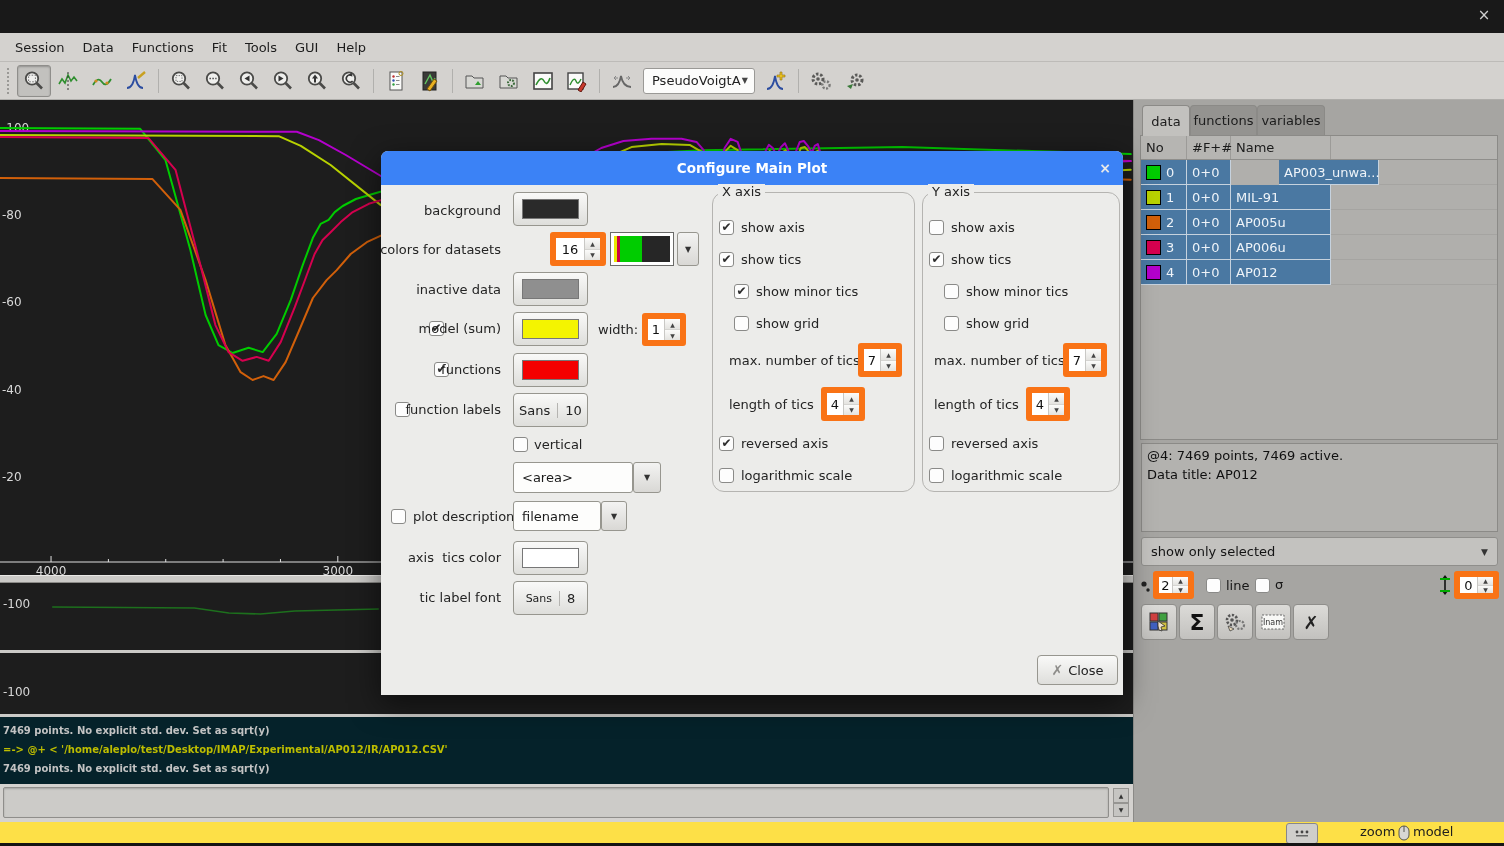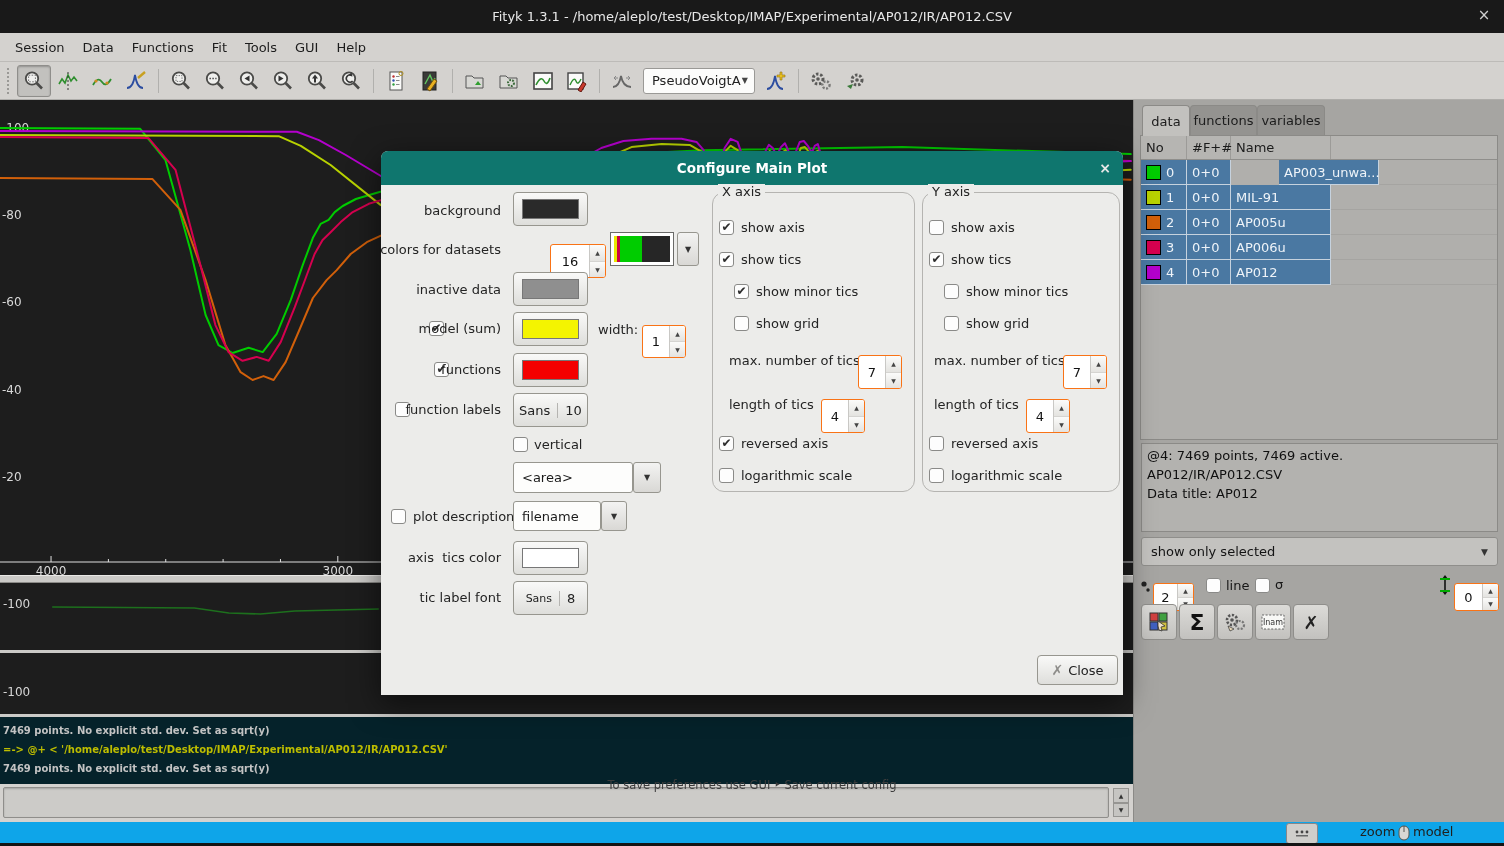--- a/index.html
+++ b/index.html
@@ -37,21 +37,21 @@
   #console{position:absolute;left:0;top:717px;width:1133px;height:67px;background:#05222a;
            padding:4px 3px;box-sizing:border-box;overflow:hidden;}
   .con-line{font-size:10px;line-height:19px;white-space:pre;font-weight:bold;}
   #inputrow{position:absolute;left:0;top:784px;width:1133px;height:38px;background:#d4d2cf;}
   #cmd-input{position:absolute;left:3px;top:3px;width:1106px;height:31px;background:#cccbc8;
              border:1px solid #8f8e8b;border-radius:2px;box-sizing:border-box;box-shadow:inset 0 1px 2px rgba(0,0,0,.2);}
   #cmd-spin{position:absolute;left:1113px;top:4px;width:16px;height:29px;display:flex;flex-direction:column;}
   #cmd-spin span{flex:1;background:#c6c5c2;border:1px solid #969592;font-size:6px;color:#333;
                  display:flex;align-items:center;justify-content:center;}
   
-  #statusbar{position:absolute;left:0;top:822px;width:1504px;height:21px;background:#0ea5e9;}
+  #statusbar{position:absolute;left:0;top:822px;width:1504px;height:21px;background:#fde047;}
   #win-bottom{position:absolute;left:0;top:843px;width:1504px;height:3px;background:#141414;}
   #status-btn{position:absolute;left:1286px;top:1px;width:30px;height:19px;background:#cfcecb;border:1px solid #88878a;
               border-radius:3px;display:flex;align-items:center;justify-content:center;}
   .status-text{position:absolute;top:2px;font-size:13px;color:#20201e;}
   
   #panel{position:absolute;left:1133px;top:100px;width:371px;height:722px;background:#a6a5a2;border-left:1px solid #8b8a87;box-sizing:border-box;}
   .tab{position:absolute;top:5px;height:30px;font-size:13px;color:#1c1c1c;display:flex;align-items:center;justify-content:center;
        border:1px solid #8b8a87;border-bottom:none;border-radius:4px 4px 0 0;background:#949390;box-sizing:border-box;}
   .tab.active{background:#c2c1be;height:31px;z-index:2;}
   #dtable{position:absolute;left:6px;top:35px;width:358px;height:305px;background:#b0afac;border:1px solid #8b8a87;box-sizing:border-box;}
@@ -64,54 +64,53 @@
   #info-box{position:absolute;left:7px;top:343px;width:357px;height:89px;background:#b3b2af;border:1px solid #8b8a87;
             box-sizing:border-box;padding:2px 5px;font-size:13px;line-height:19px;color:#101010;overflow:hidden;}
   #filter-dd{position:absolute;left:7px;top:437px;width:357px;height:29px;background:#c3c2bf;border:1px solid #8f8e8b;
              border-radius:3px;box-sizing:border-box;display:flex;align-items:center;padding-left:9px;font-size:13px;color:#141414;position:absolute;}
   #filter-dd .arr{position:absolute;right:9px;font-size:9px;color:#333;}
   .mini-cbx{width:15px;height:15px;background:#fdfdfd;border:1px solid #8a8a88;border-radius:3px;box-sizing:border-box;}
   .ctl-label{font-size:13px;color:#161616;}
   .sq-btn{position:absolute;width:36px;height:36px;background:linear-gradient(#dcdbd8,#c2c1be);border:1px solid #8f8e8b;
           border-radius:4px;display:flex;align-items:center;justify-content:center;box-sizing:border-box;}
   
-  .spin{position:absolute;background:#fff;border:1px solid #f97316;border-radius:3px;display:flex;box-sizing:border-box;overflow:hidden;margin-top:12px;}
+  .spin{position:absolute;background:#fff;border:6px solid #f97316;border-radius:3px;display:flex;box-sizing:border-box;overflow:hidden;}
   .spin .sv{flex:1;display:flex;align-items:center;justify-content:center;font-size:13px;color:#111;}
   .spin .sb{width:15px;display:flex;flex-direction:column;border-left:1px solid #c9c8c5;}
   .spin .sb span{flex:1;display:flex;align-items:center;justify-content:center;font-size:6px;color:#444;background:linear-gradient(#fbfbfa,#e4e3e0);}
   .spin .sb span:first-child{border-bottom:1px solid #d5d4d1;}
   .gbtn{position:absolute;background:linear-gradient(#f9f9f8,#dededb);border:1px solid #97968f;border-radius:4px;box-sizing:border-box;
         display:flex;align-items:center;justify-content:center;font-size:13px;color:#222;}
   .cswatch{width:74%;height:58%;border:1px solid #777;}
   .cbx{position:absolute;width:15px;height:15px;background:#fdfdfd;border:1px solid #8a8a88;border-radius:3px;box-sizing:border-box;
        font-size:12px;line-height:13px;text-align:center;color:#2c2c2c;font-weight:bold;}
   .dlbl{position:absolute;font-size:13px;color:#242424;white-space:pre;}
   .grp{position:absolute;border:1px solid #b5b4b1;border-radius:12px;}
   .grp-title{position:absolute;top:-9px;left:5px;background:#ececea;padding:0 4px;font-size:13px;color:#242424;}
   .combo{position:absolute;background:#fdfdfc;border:1px solid #97968f;border-radius:3px;box-sizing:border-box;
          display:flex;align-items:center;padding-left:8px;font-size:13px;color:#1a1a1a;}
   .combo-arr{position:absolute;background:linear-gradient(#f3f3f2,#d9d8d5);border:1px solid #97968f;border-radius:3px;box-sizing:border-box;
              display:flex;align-items:center;justify-content:center;font-size:8px;color:#333;}
   
   #dialog{position:absolute;left:381px;top:151px;width:742px;height:544px;background:#ececea;
           border-radius:7px 7px 0 0;box-shadow:0 8px 30px rgba(0,0,0,.55);z-index:10;}
-  #dlg-header{position:absolute;left:0;top:0;width:742px;height:34px;background:#0f766e;border-radius:7px 7px 0 0;
+  #dlg-header{position:absolute;left:0;top:0;width:742px;height:34px;background:#3b82f6;border-radius:7px 7px 0 0;
               display:flex;align-items:center;justify-content:center;color:#fff;font-size:13.5px;font-weight:bold;}
   #dlg-close{position:absolute;right:12px;top:9px;color:#e8e8e8;font-size:14px;font-weight:bold;}
   #dlg-note{position:absolute;left:0;top:627px;width:742px;text-align:center;font-size:11.5px;color:#3c3c3c;}
   #close-btn{left:656px;top:504px;width:81px;height:30px;gap:5px;}
   #close-btn .xg{color:#8d8c89;font-weight:bold;font-size:14px;}
   svg{display:block;}
 </style>
 </head>
 <body>
 <div id="win">
 
   <div id="titlebar">
-    <span>Fityk 1.3.1 - /home/aleplo/test/Desktop/IMAP/Experimental/AP012/IR/AP012.CSV</span>
     <span id="title-close">×</span>
   </div>
 
   <div id="menubar">
       <div class="menu-item">Session</div>
       <div class="menu-item">Data</div>
       <div class="menu-item">Functions</div>
       <div class="menu-item">Fit</div>
       <div class="menu-item">Tools</div>
       <div class="menu-item">GUI</div>
@@ -451,21 +450,20 @@
             <span>4</span>
           </div>
           <div class="cell" style="width: 44px;">0+0</div>
           <div class="cell" style="width: 100px;">AP012</div>
           <div class="filler"></div>
         </div>
       </div>
 
     <div id="info-box">
         <div>@4: 7469 points, 7469 active.</div>
-        <div>AP012/IR/AP012.CSV</div>
         <div>Data title: AP012</div>
       </div>
 
     <div id="filter-dd">
       <span>show only selected</span>
       <span class="arr">▼</span>
     </div>
 
     <svg style="position:absolute;left:6px;top:480px" width="12" height="14">
         <circle cx="4" cy="4" r="2.6" fill="#222"></circle>
@@ -613,21 +611,20 @@
     <div class="gbtn" style="left:132px;top:390px;width:75px;height:34px">
         <div class="cswatch" id="sw-tics" style="background: rgb(255, 255, 255);"></div>
       </div>
 
     <span class="dlbl" style="right:622px;top:439px">tic label font</span>
     <div class="gbtn" style="left:132px;top:430px;width:75px;height:34px">
       <span style="font-size:11px">Sans</span>
       <span style="border-left:1px solid #b5b4b1;margin-left:7px;padding-left:7px">8</span>
     </div>
 
-    <div id="dlg-note">To save preferences use GUI ‣ Save current config</div>
     <div class="gbtn" id="close-btn">
       <span class="xg">✗</span>
       <span>Close</span>
     </div>
 
     <div class="grp" style="left:331px;top:41px;width:201px;height:298px">
       <span class="grp-title">X axis</span>
       <div class="cbx" style="left:6px;top:27px">✔</div>
       <span class="dlbl" style="left:28px;top:27px">show axis</span>
       <div class="cbx" style="left:6px;top:59px">✔</div>

